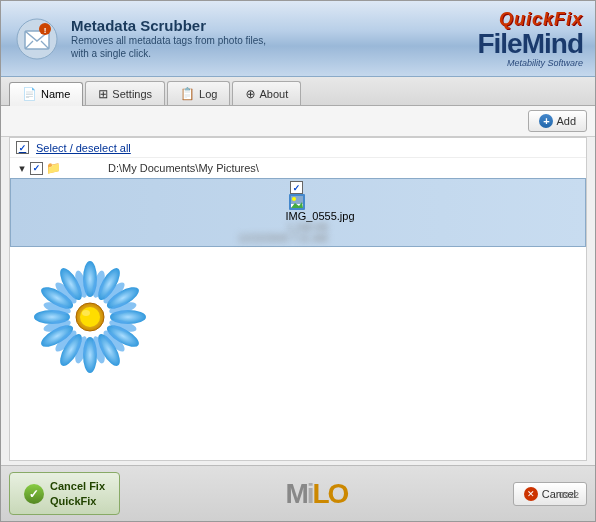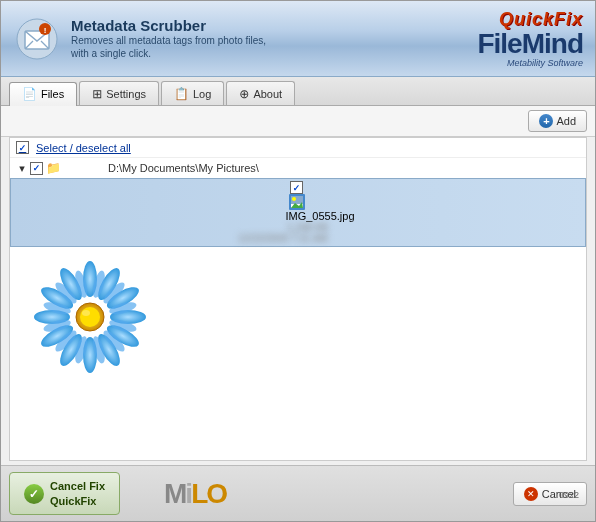--- a/index.html
+++ b/index.html
@@ -314,23 +314,22 @@
       font-size: 12px;
     }
     .qf-text {
       line-height: 1.3;
       text-align: left;
     }
 
     .footer-center {
       display: flex;
       align-items: center;
-      justify-content: flex-start;
+      justify-content: center;
       flex: 1;
-      margin-left: 44px;
     }
     .milo-text {
       font-size: 28px;
       font-weight: bold;
       font-family: Arial Black, sans-serif;
       letter-spacing: -2px;
     }
     .milo-m { color: #888; }
     .milo-i { color: #aaa; }
     .milo-l { color: #cc8800; }
@@ -416,21 +415,21 @@
     <div class="brand-logo">
       <div class="brand-quickfix">QuickFix</div>
       <div class="brand-filemind">FileMind</div>
       <div class="brand-tagline">Metability Software</div>
     </div>
   </div>
 
   <div class="tabs-bar">
     <div class="tab active">
       <span class="tab-icon">📄</span>
-      <span>Files</span>
+      <span>Name</span>
     </div>
     <div class="tab">
       <span class="tab-icon">⊞</span>
       <span>Settings</span>
     </div>
     <div class="tab">
       <span class="tab-icon">📋</span>
       <span>Log</span>
     </div>
     <div class="tab">

